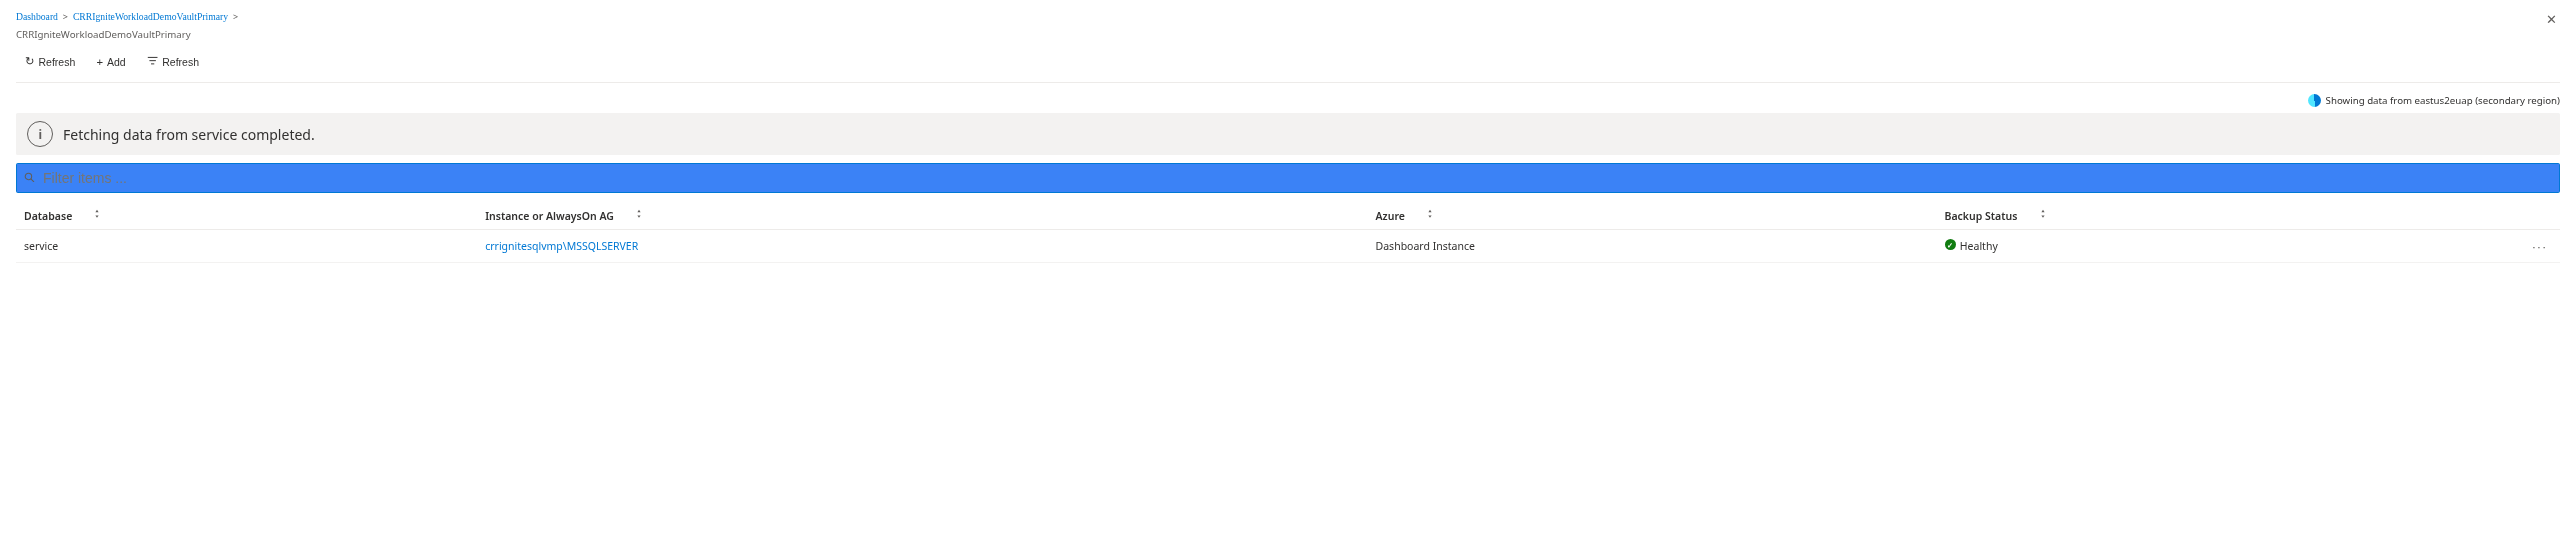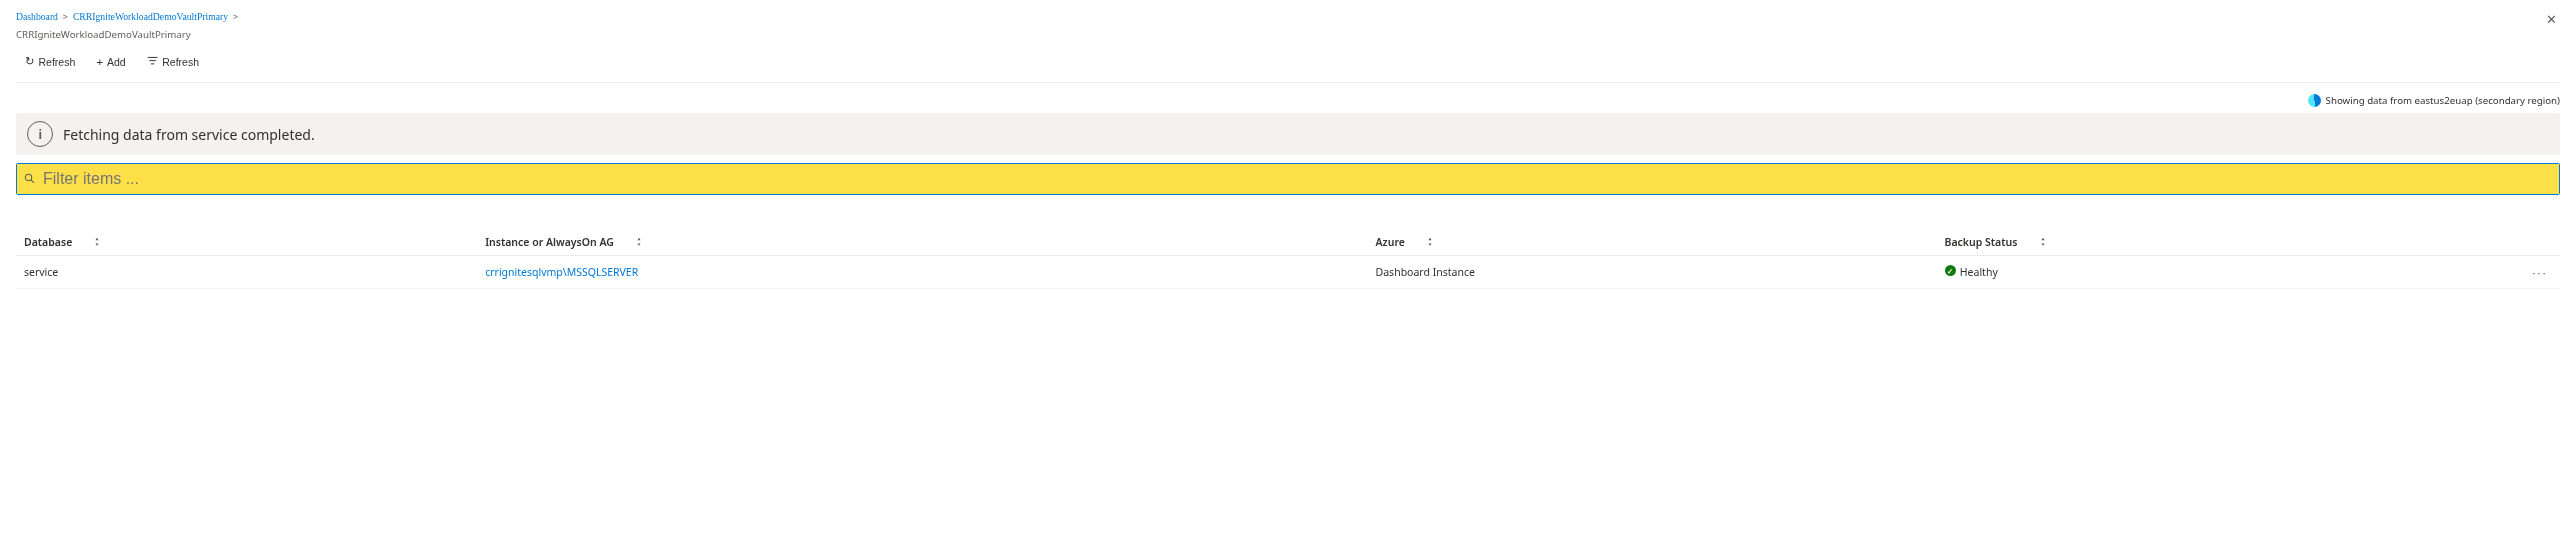--- a/index.html
+++ b/index.html
@@ -133,24 +133,24 @@
     }
     .info-text {
       font-size: 14px;
       color: #323130;
     }
     .filter-input {
       width: 100%;
       padding: 5.7px 8px 5.7px 26px;
       border: 1.2px solid #0078d4;
       border-radius: 1.6px;
-      font-size: 16px;
+      font-size: 14px;
       color: #323130;
       outline: none;
-      background: #fde047;
+      background: #3b82f6;
     }
     .filter-input-wrap {
       position: relative;
       margin-bottom: 9.7px;
     }
     .filter-input-icon {
       position: absolute;
       left: 8px;
       top: 50%;
       transform: translateY(-50%);
@@ -181,23 +181,21 @@
       display: inline-flex;
       flex-direction: column;
       margin-left: 3.2px;
       vertical-align: middle;
       line-height: 1;
       font-size: 7.3px;
       color: #605e5c;
     }
     .th-inner {
       display: flex;
-      align-items: center;
       gap: 18px;
-      margin-top: 24px;
     }
     .link-cell {
       color: #0078d4;
       cursor: pointer;
       text-decoration: none;
     }
     .healthy-badge {
       display: flex;
       align-items: flex-start;
       gap: 4px;

